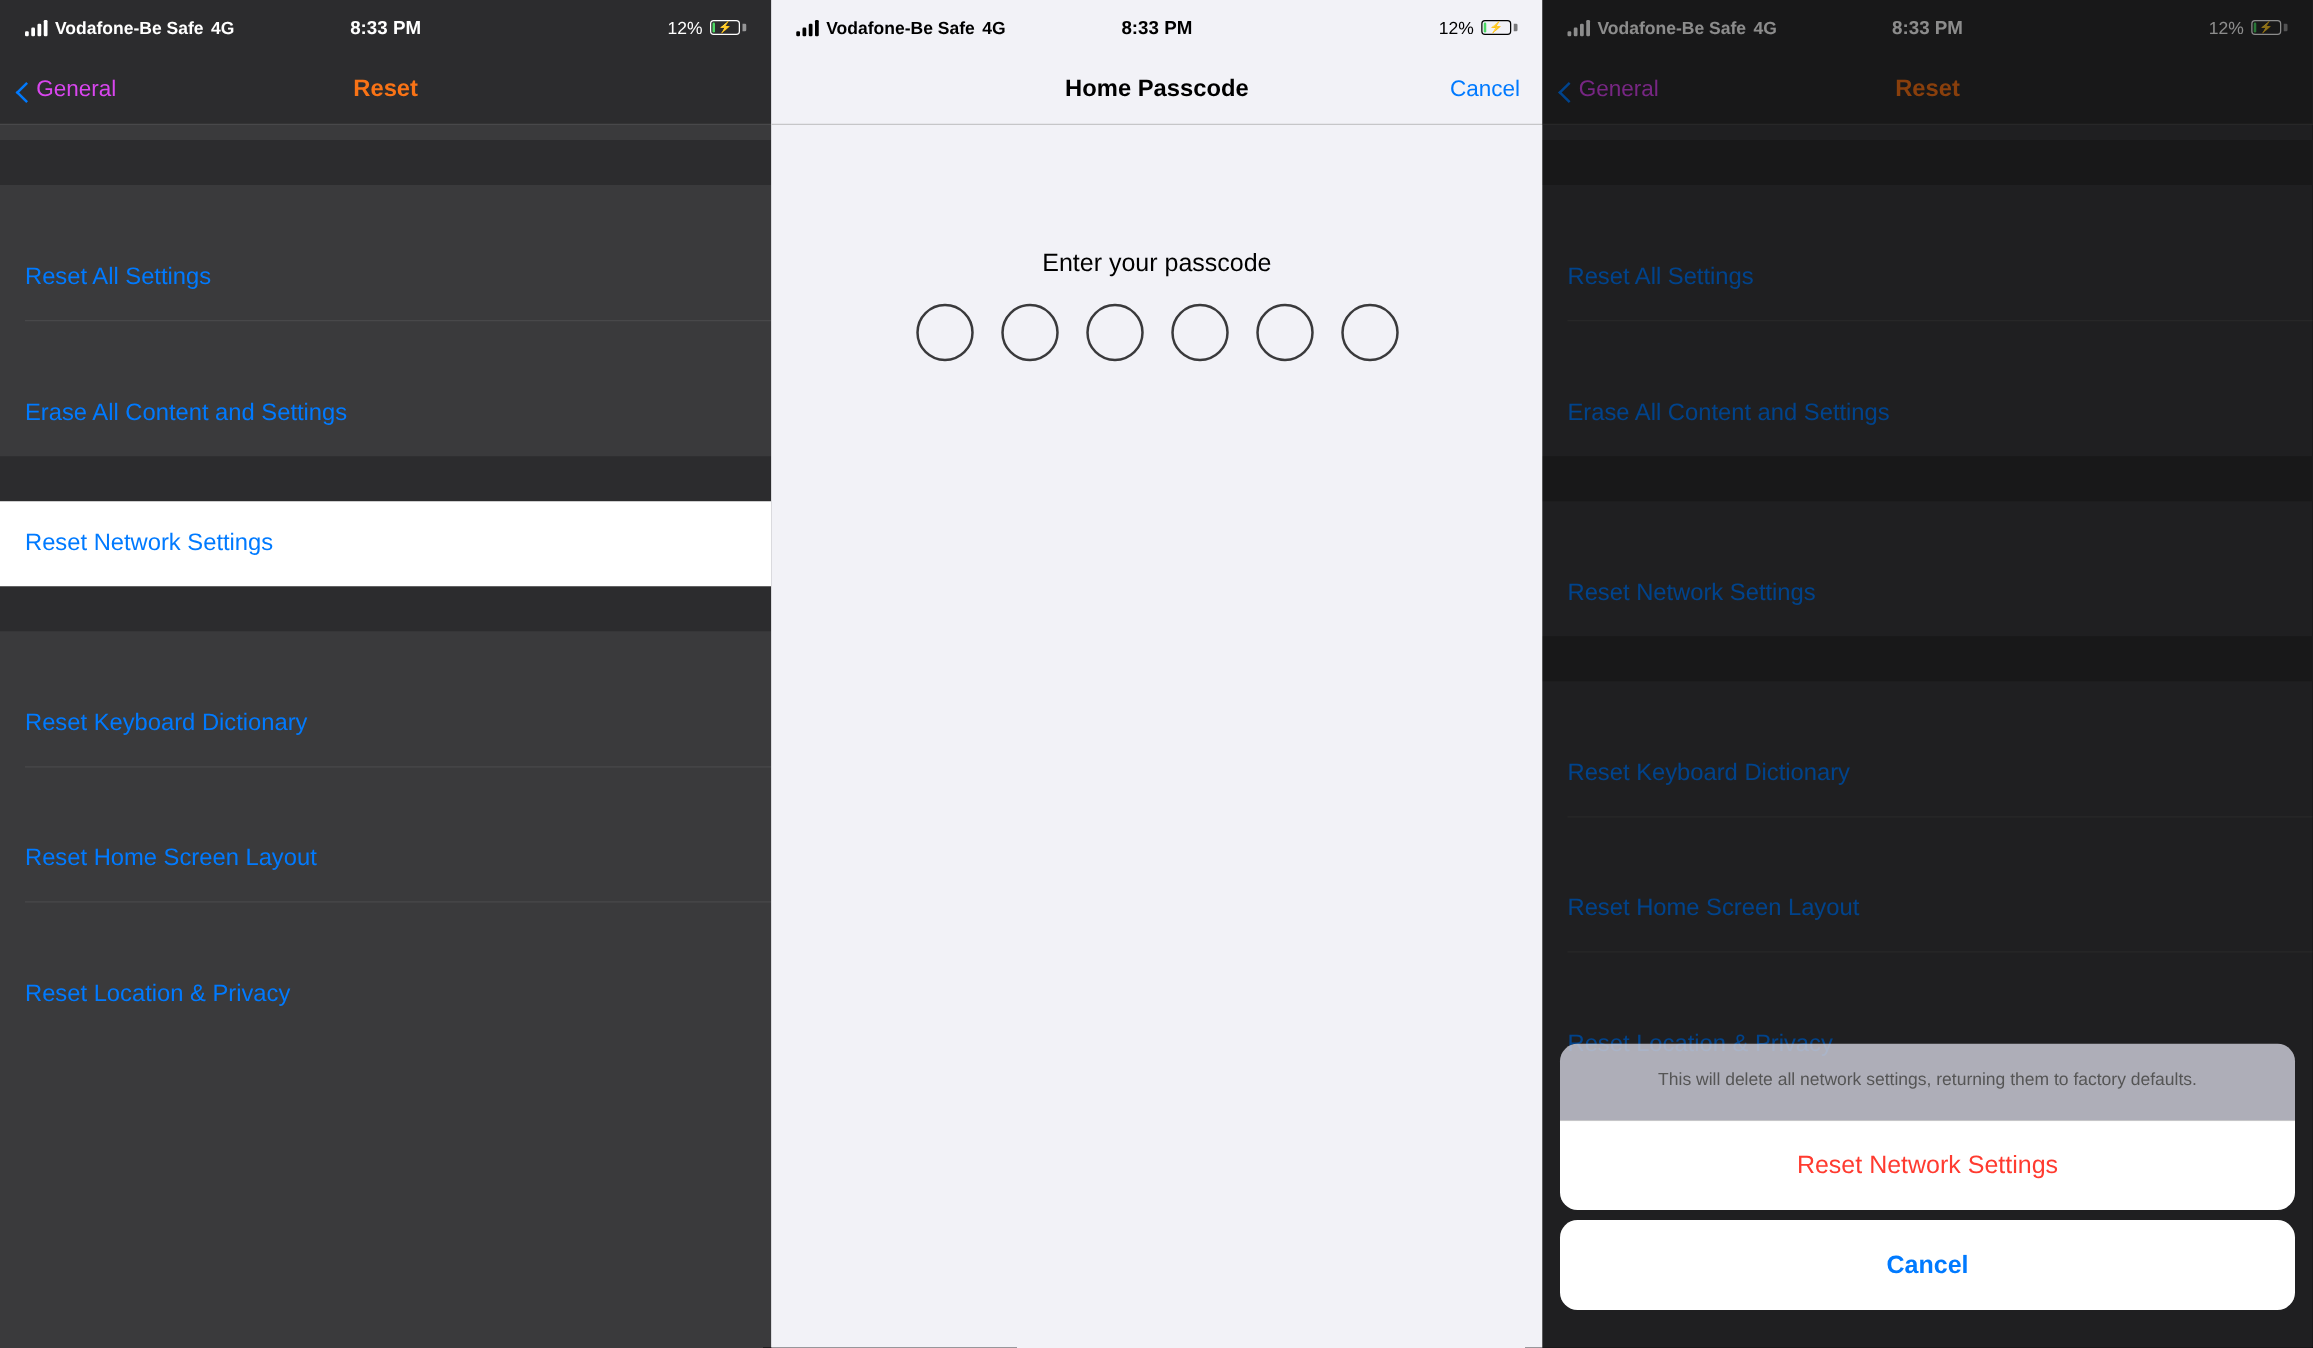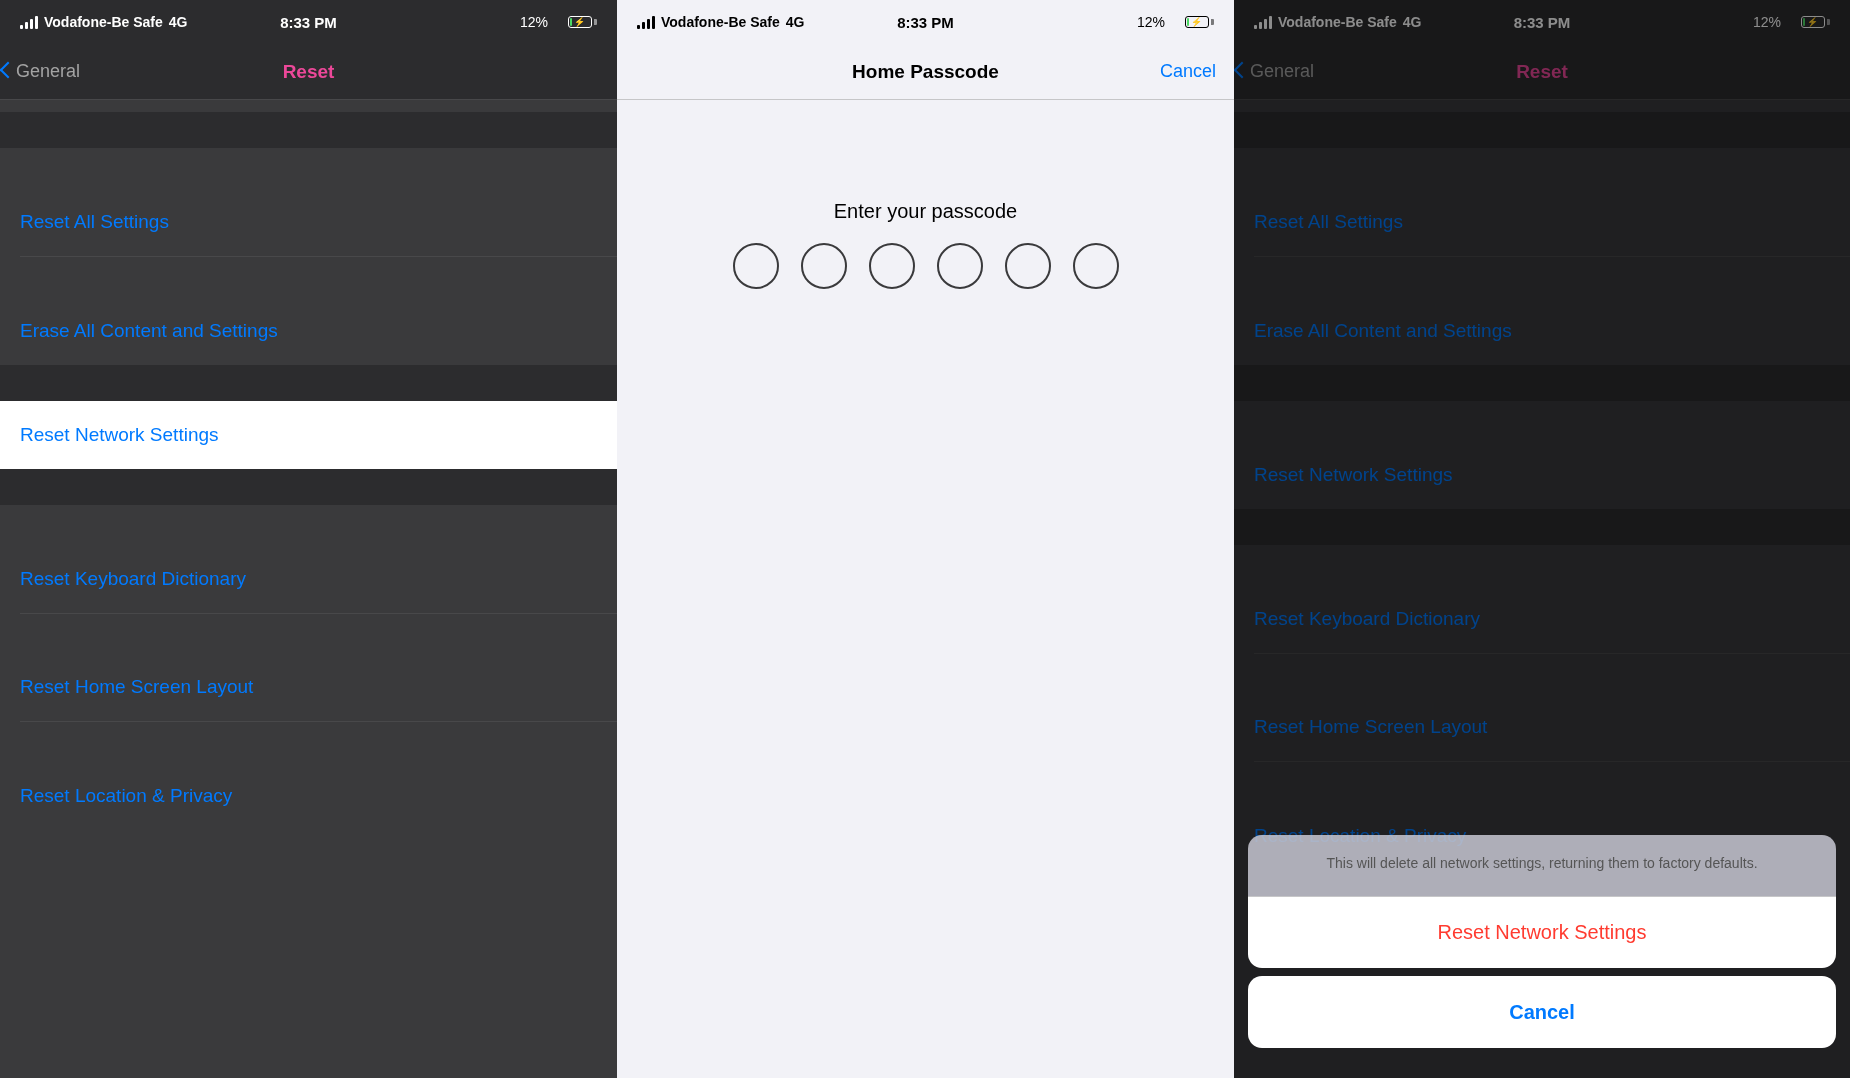--- a/index.html
+++ b/index.html
@@ -59,21 +59,21 @@
       font-size: 15px;
       font-weight: 600;
     }
     .status-center {
       font-size: 15px;
       font-weight: 600;
     }
     .status-right {
       display: flex;
       align-items: center;
-      gap: 20px;
+      gap: 6px;
       font-size: 15px;
       font-weight: 500;
     }
 
     .status-bar-dark .status-left,
     .status-bar-dark .status-center,
     .status-bar-dark .status-right { color: #fff; }
 
     .status-bar-light .status-left,
     .status-bar-light .status-center,
@@ -141,31 +141,31 @@
       position: relative;
       flex-shrink: 0;
     }
     .nav-bar-dark { background: #2c2c2e; border-bottom: 0.5px solid #48484a; }
     .nav-bar-light { background: #f2f2f7; border-bottom: 0.5px solid #c6c6c8; }
 
     .nav-title {
       font-size: 19px;
       font-weight: 600;
     }
-    .nav-bar-dark .nav-title { color: #ec4899; }
+    .nav-bar-dark .nav-title { color: #f97316; }
     .nav-bar-light .nav-title { color: #000; }
 
     .nav-back {
       position: absolute;
-      left: 2px;
-      display: flex;
-      align-items: flex-start;
+      left: 15px;
+      display: flex;
+      align-items: flex-end;
       gap: 4px;
       font-size: 18px;
-      color: #a3a3a3;
+      color: #d946ef;
       cursor: pointer;
     }
 
     .chevron-left {
       width: 10px;
       height: 17px;
       position: relative;
     }
     .chevron-left::before {
       content: '';

